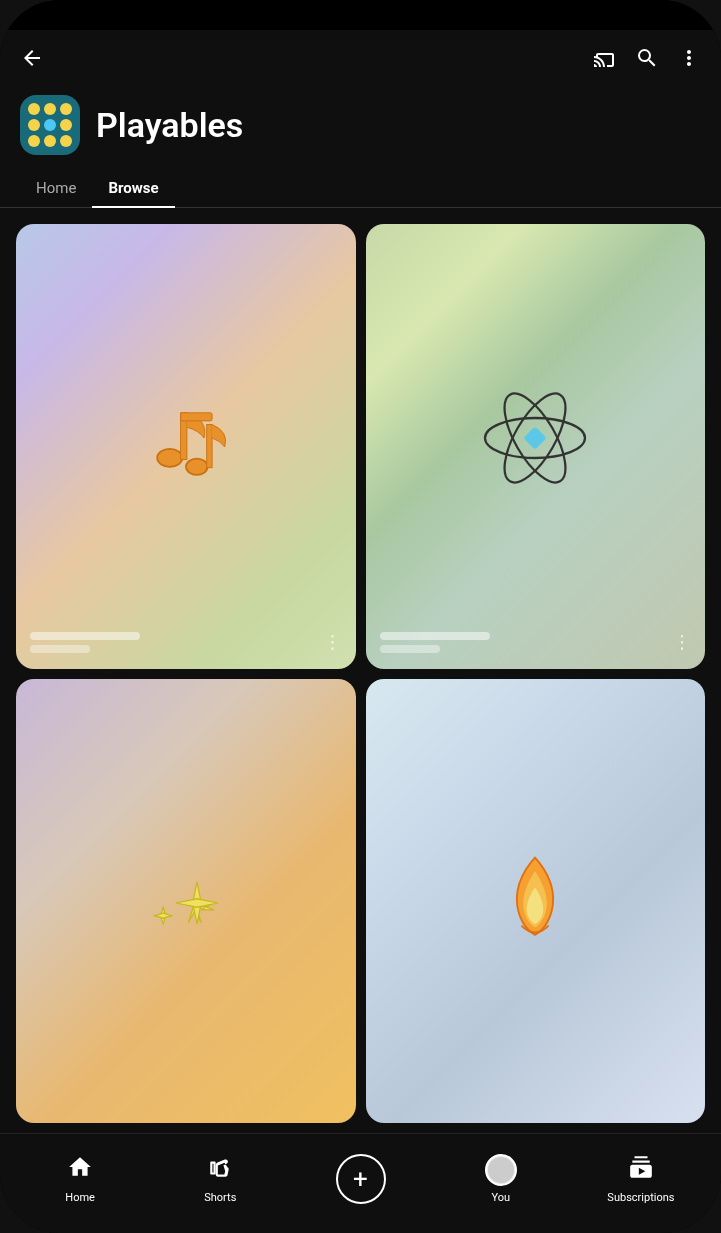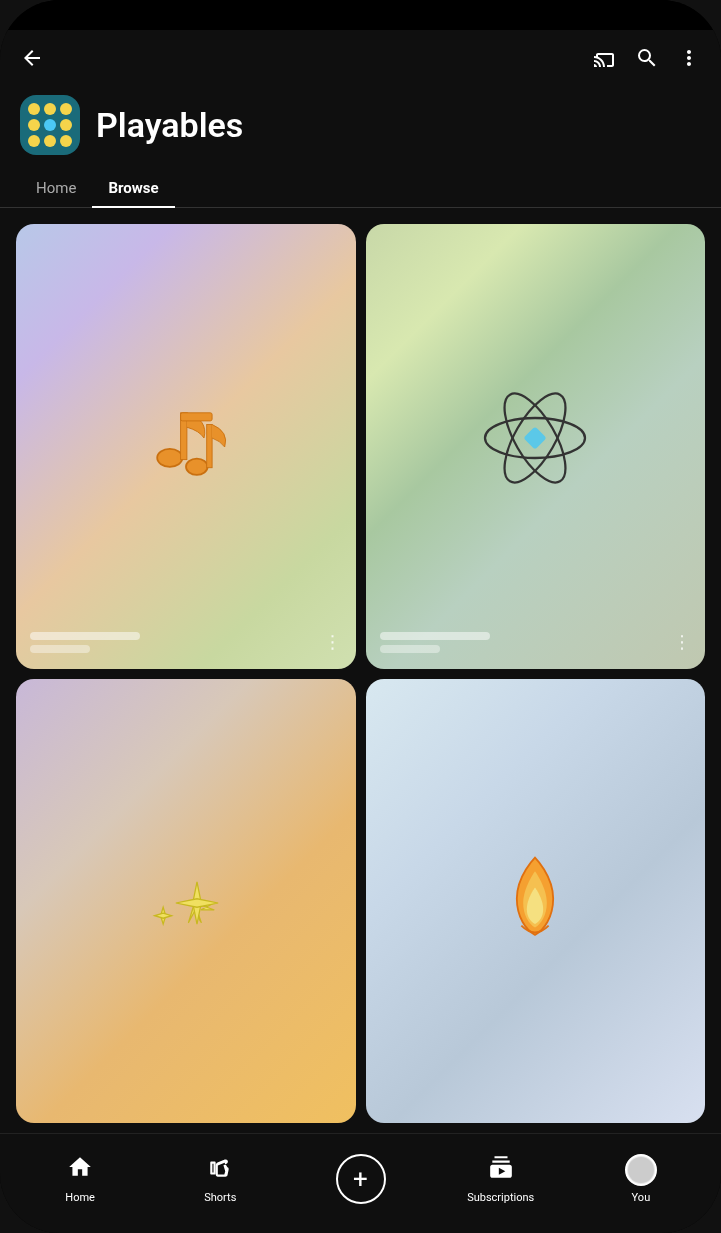--- a/index.html
+++ b/index.html
@@ -472,30 +472,30 @@
         <span class="nav-label">Shorts</span>
       </div>
 
       <div class="nav-item">
         <div class="nav-add">
           <span class="nav-add-icon">+</span>
         </div>
       </div>
 
       <div class="nav-item">
+        <div class="nav-avatar">
+          <div class="nav-avatar-inner"></div>
+        </div>
+        <span class="nav-label">You</span>
+      </div>
+
+      <div class="nav-item">
         <div class="nav-icon">
           <svg width="26" height="26" viewBox="0 0 24 24" fill="white">
             <path d="M20 8H4V6h16v2zm-2-6H6v2h12V2zm4 10v8c0 1.1-.9 2-2 2H4c-1.1 0-2-.9-2-2v-8c0-1.1.9-2 2-2h16c1.1 0 2 .9 2 2zm-6 4l-6-3.27v6.53L16 16z"></path>
           </svg>
         </div>
         <span class="nav-label">Subscriptions</span>
       </div>
-
-      <div class="nav-item">
-        <div class="nav-avatar">
-          <div class="nav-avatar-inner"></div>
-        </div>
-        <span class="nav-label">You</span>
-      </div>
     </div>
 
   </div>
 </div>
 
 </body></html>

